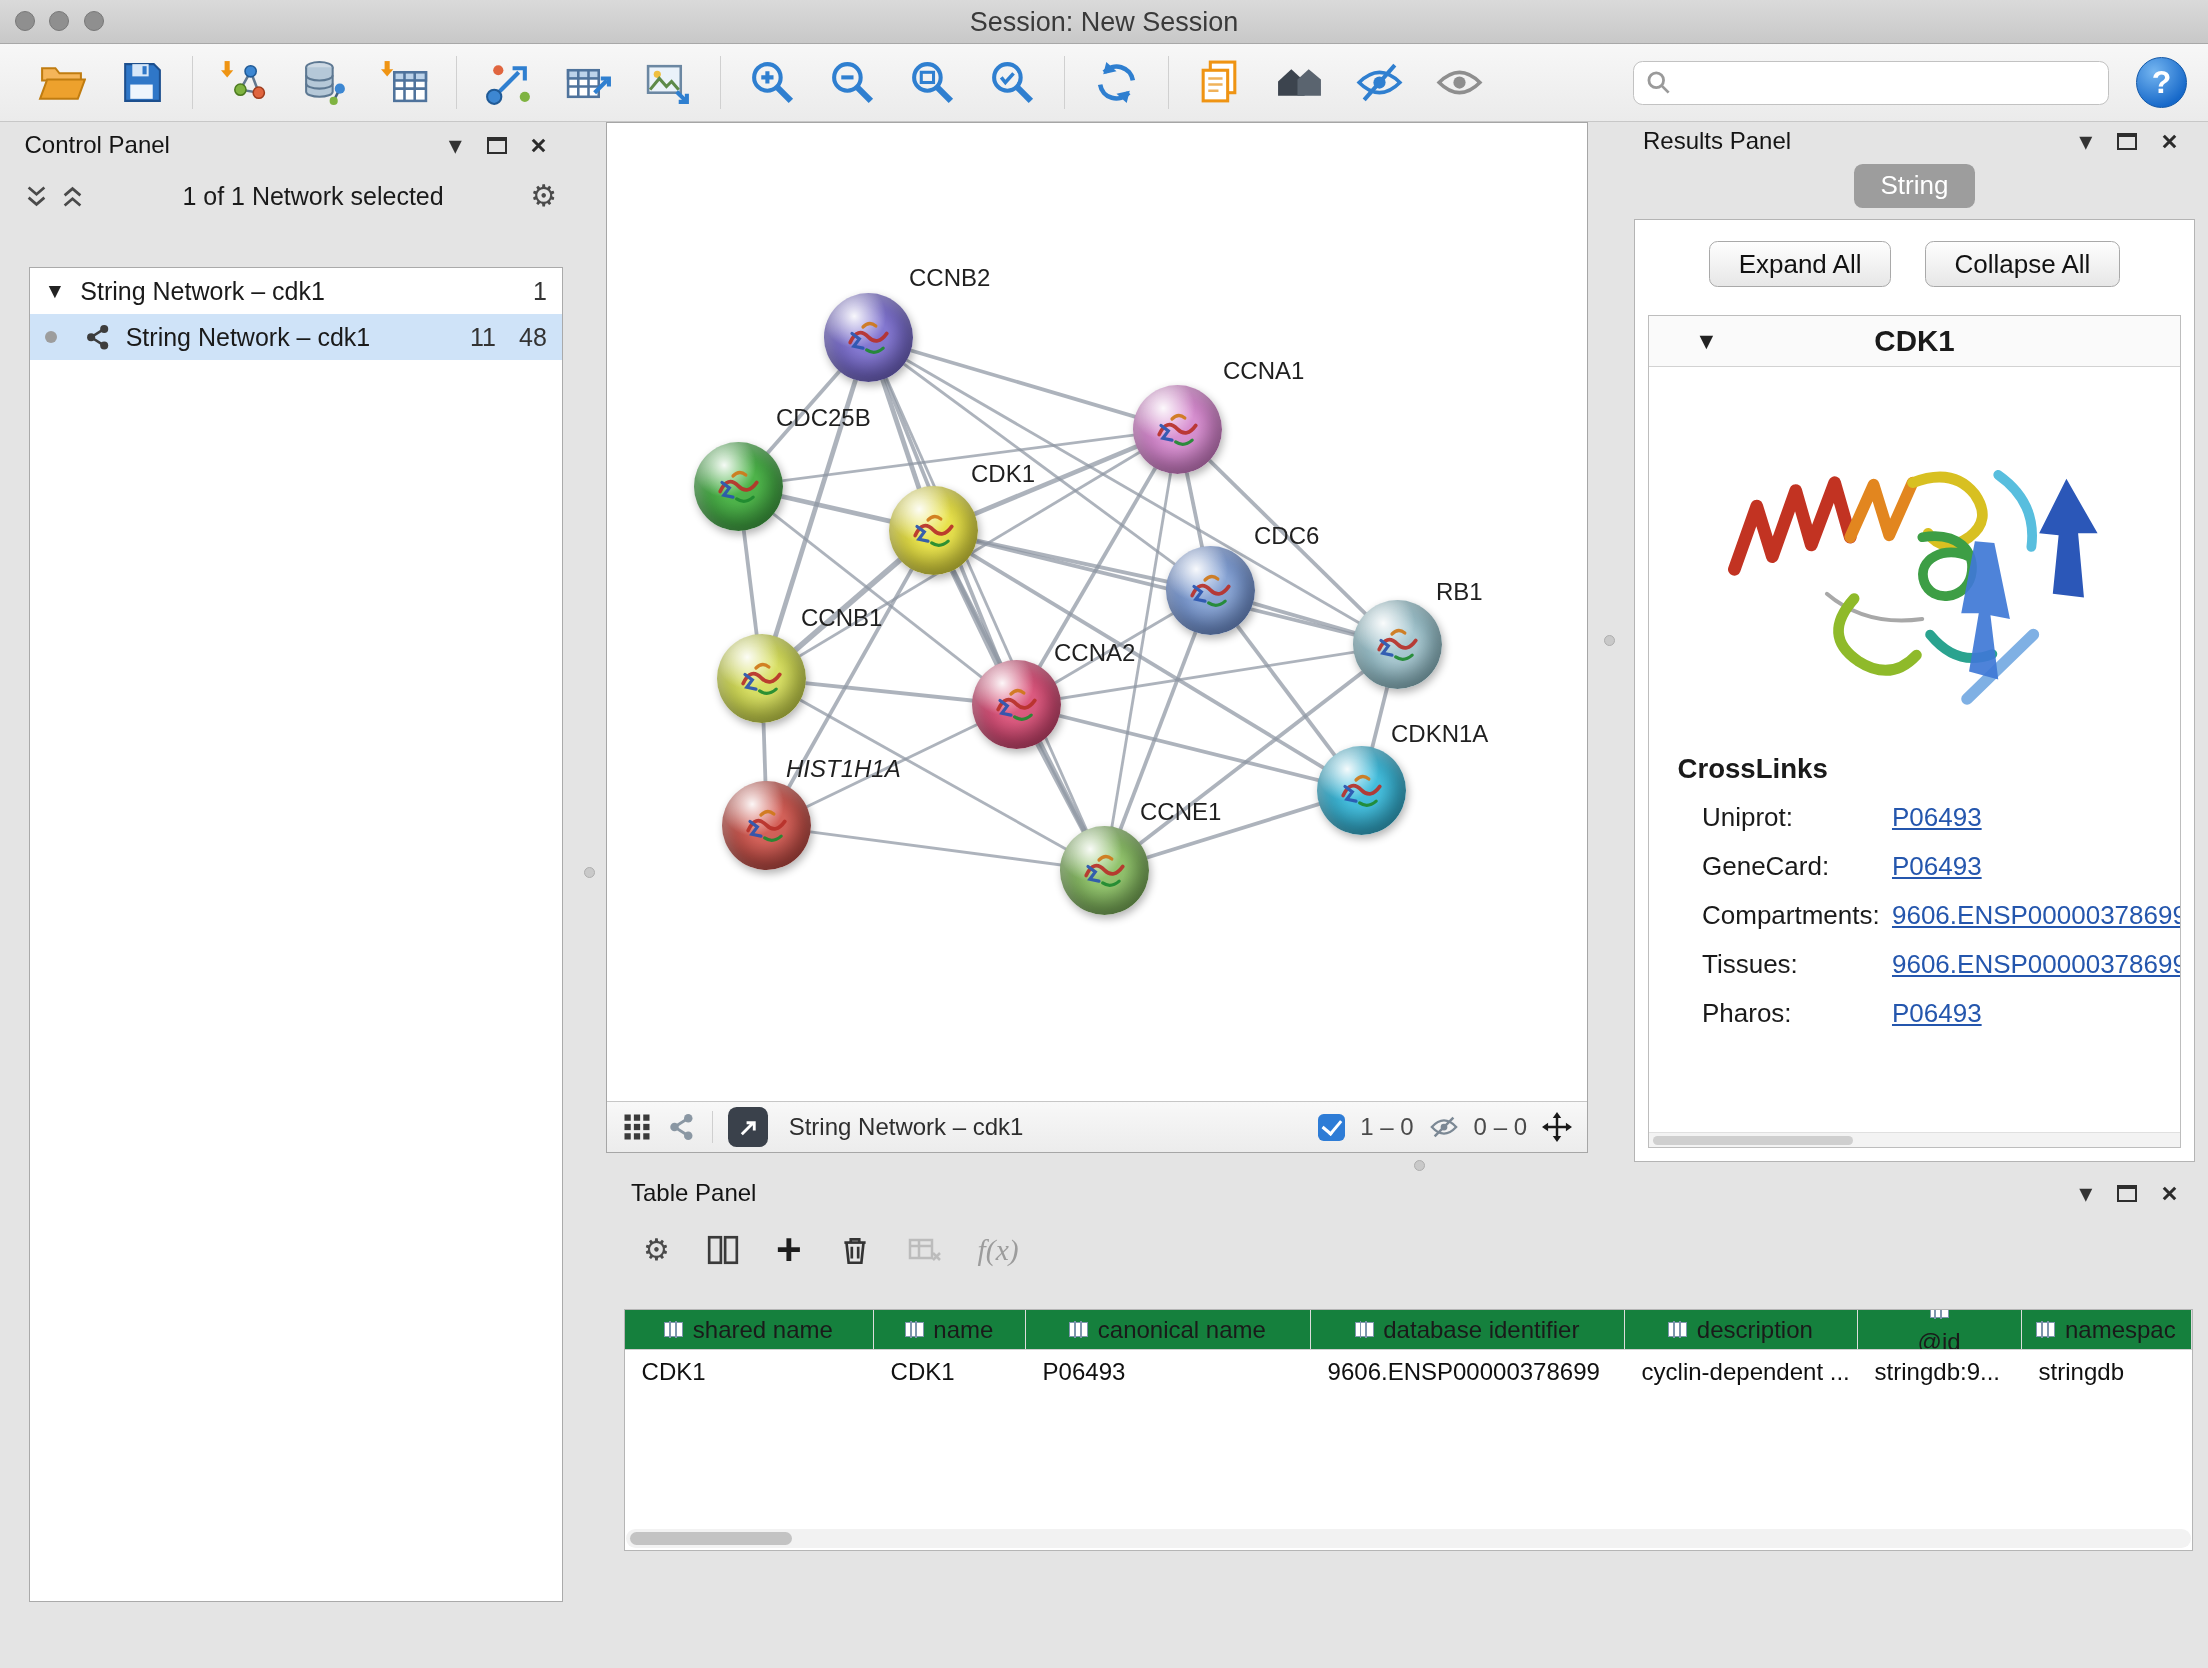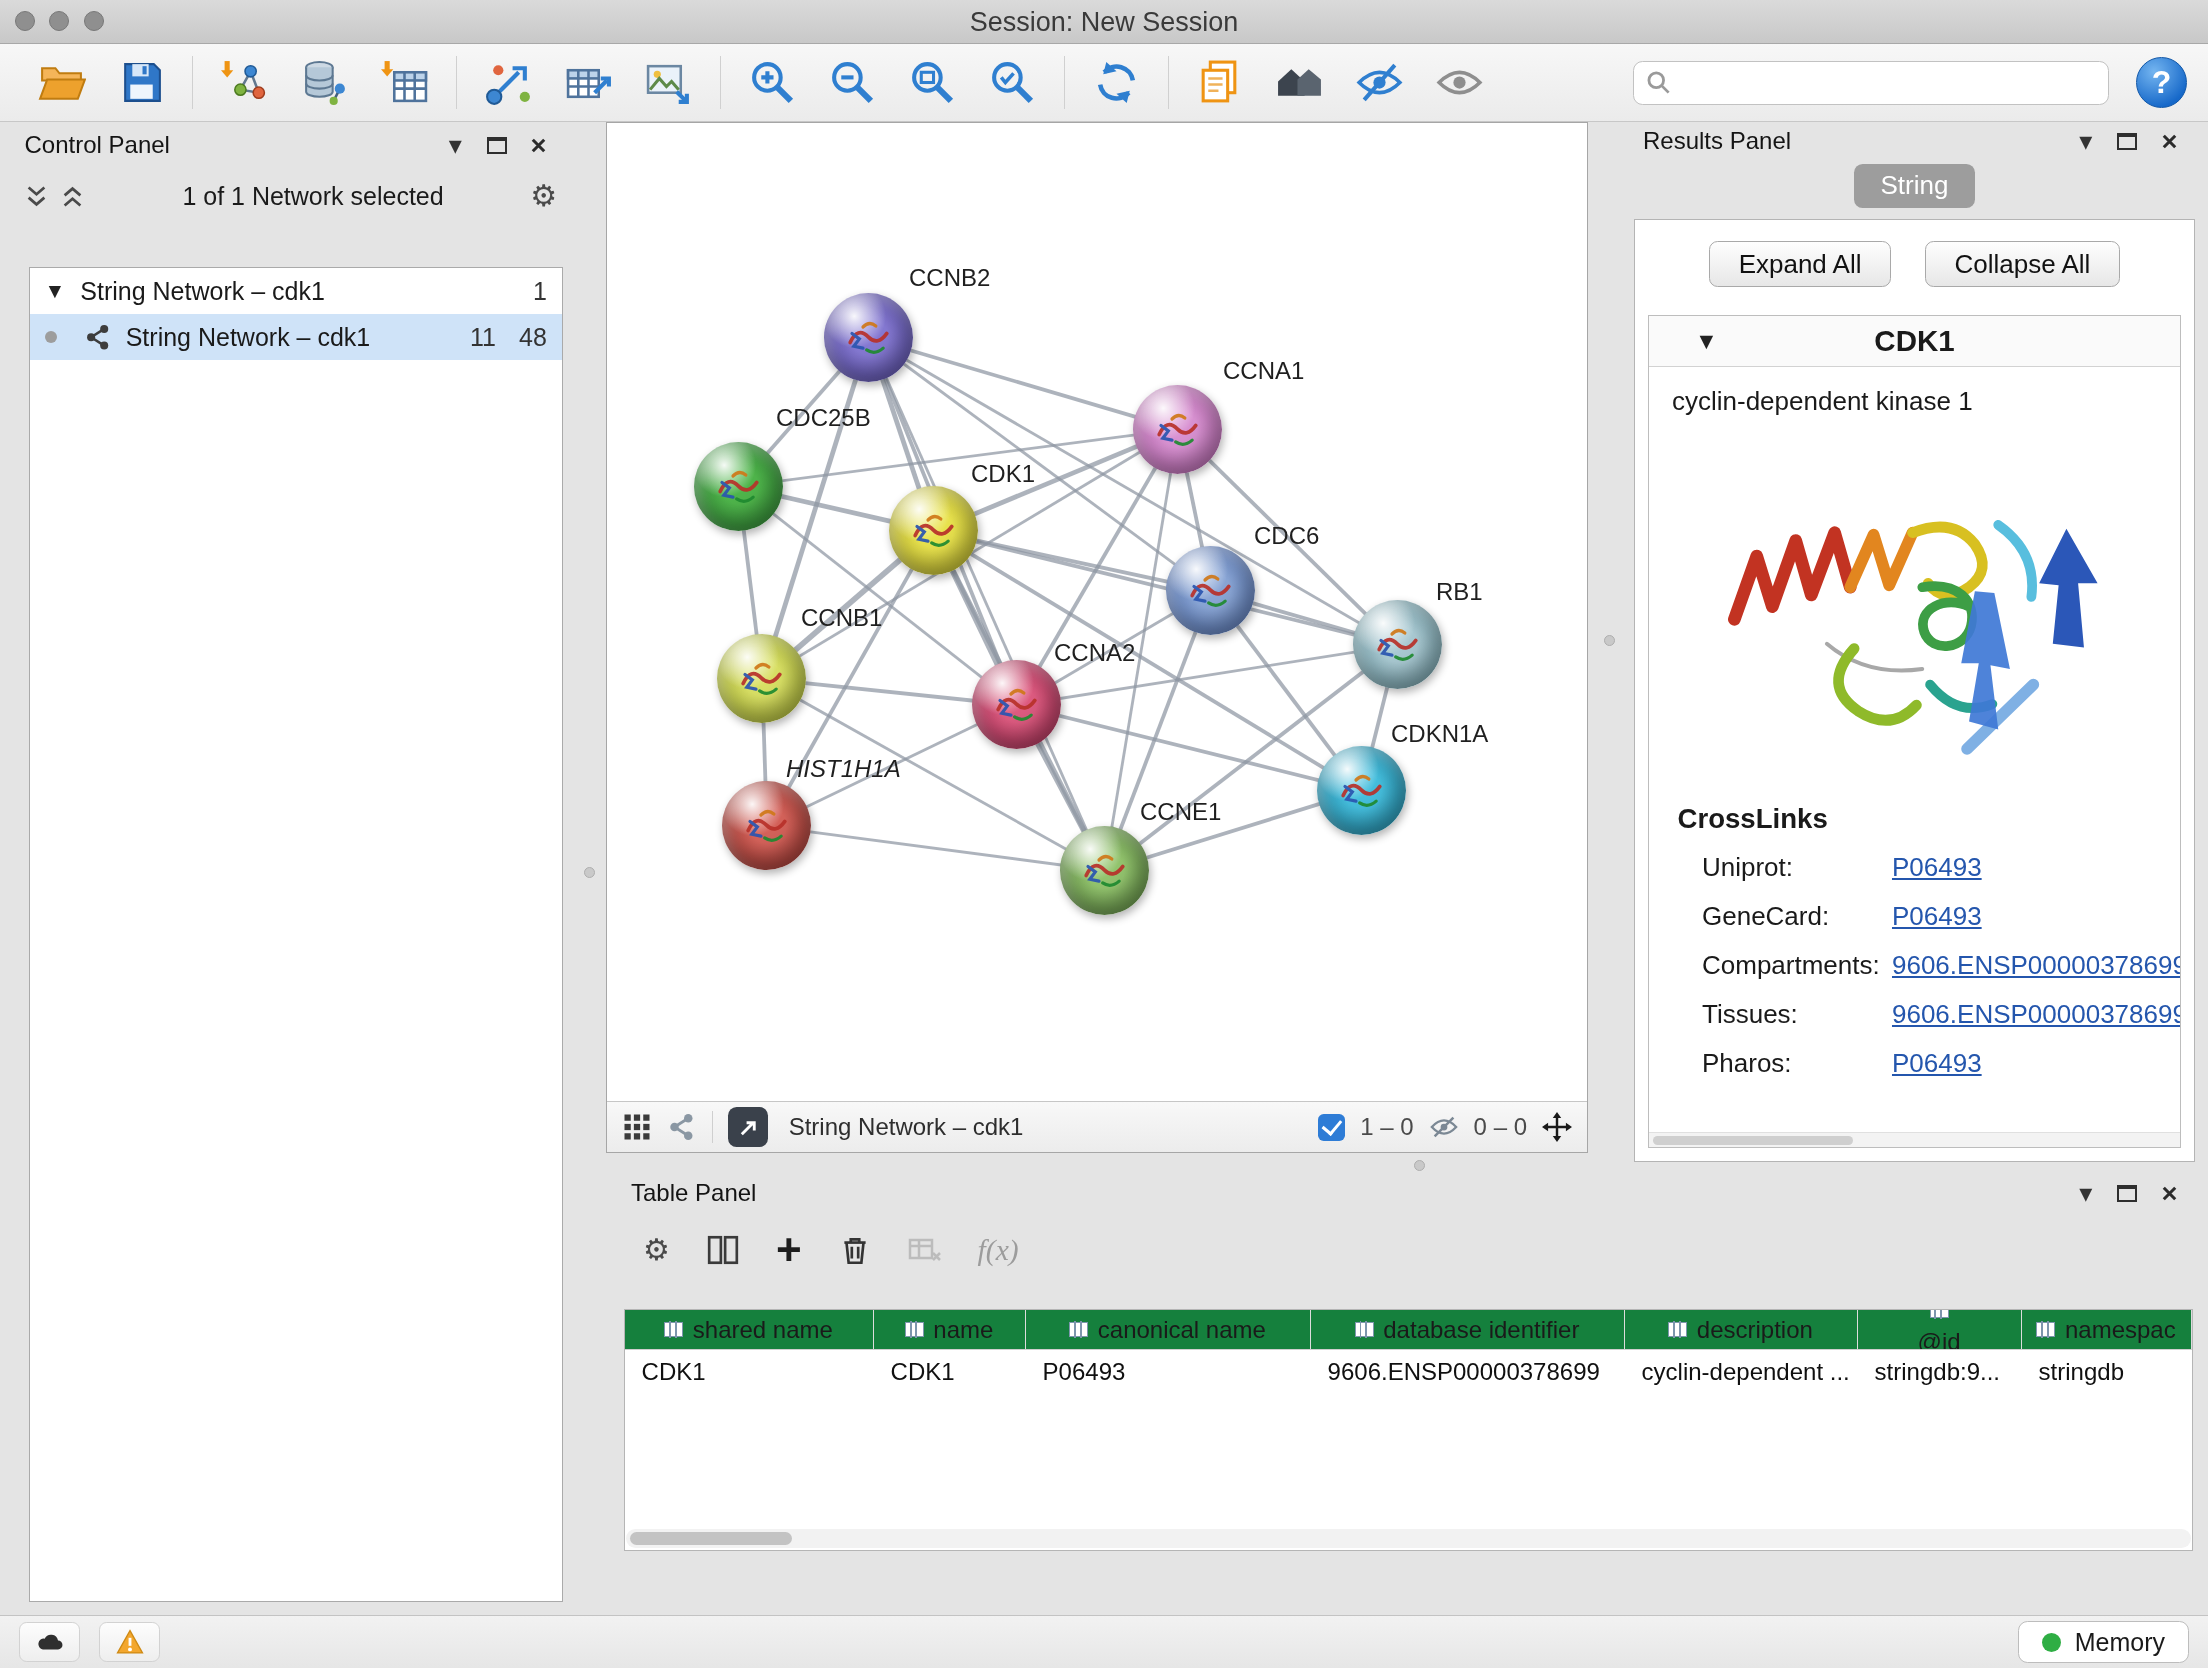--- a/index.html
+++ b/index.html
@@ -580,21 +580,20 @@
     <div class="results-outer">
       <div class="btn-row">
         <div class="btn">Expand All</div>
         <div class="btn">Collapse All</div>
       </div>
       <div class="entry-box">
         <div class="entry-header">
           <span class="entry-caret">▼</span>
           <div class="entry-name">CDK1</div>
         </div>
-        <div class="entry-desc">cyclin-dependent kinase 1</div>
         <svg class="ribbon" viewBox="0 0 420 360">
           <g fill="none" stroke-linecap="round" stroke-linejoin="round">
             <path d="M120 210 q40 34 98 26" stroke="#a8a8a8" stroke-width="4"></path>
             <path d="M25 185 L48 120 L64 172 L88 104 L104 160 L128 96 L144 152" stroke="#c23322" stroke-width="13"></path>
             <path d="M144 152 L168 98 L184 150 L208 96" stroke="#e2861f" stroke-width="12"></path>
             <path d="M208 96 q42 -16 64 12 q18 26 -6 44 q-26 18 -42 -4" stroke="#d8c021" stroke-width="11"></path>
             <path d="M148 215 q-34 38 4 64 q34 22 60 -6" stroke="#8fba2a" stroke-width="11"></path>
             <path d="M218 152 c36 -6 56 14 50 40 c-6 24 -40 28 -48 6 c-8 -24 22 -38 46 -26" stroke="#3d9e45" stroke-width="10"></path>
             <path d="M226 252 q28 34 64 20" stroke="#2aa38f" stroke-width="10"></path>
             <path d="M296 88 q40 28 34 74" stroke="#58bede" stroke-width="10"></path>
@@ -712,33 +711,15 @@
       <div class="table-hscroll">
           <div class="thumb"></div>
         </div>
     </div>
   </div>
 
   <div class="split-dot" style="left:584px; top:867px;"></div>
   <div class="split-dot" style="left:1604px; top:635px;"></div>
   <div class="split-dot" style="left:1414px; top:1160px;"></div>
 
-  <div class="statusbar">
-    <div class="sb-btn">
-      <svg viewBox="0 0 32 32">
-        <path d="M8 24h17a5 5 0 000-10 8 8 0 00-15-2 6 6 0 00-2 12z" fill="#2f2f2f"></path>
-      </svg>
-    </div>
-    <div class="sb-btn">
-      <svg viewBox="0 0 32 32">
-        <path d="M16 3L30 28H2z" fill="#f3a72e" stroke="#cf8a14" stroke-width="1.5"></path>
-        <rect x="14.4" y="11" width="3.2" height="9" fill="#fff"></rect>
-        <circle cx="16" cy="24" r="2.2" fill="#fff"></circle>
-      </svg>
-    </div>
-    <div class="memory-btn">
-      <span class="green-dot"></span>
-      <span>Memory</span>
-    </div>
-  </div>
 
 </div>
 
 
 </body></html>

